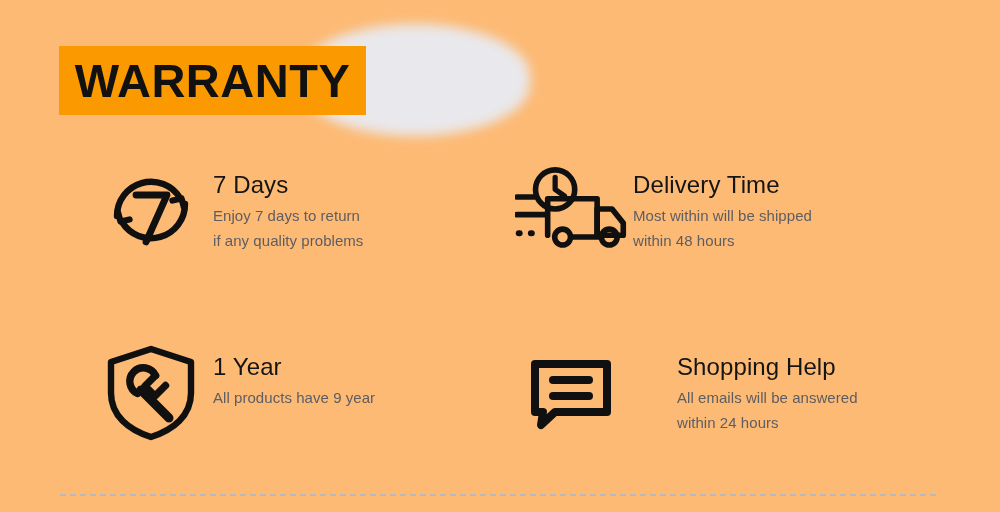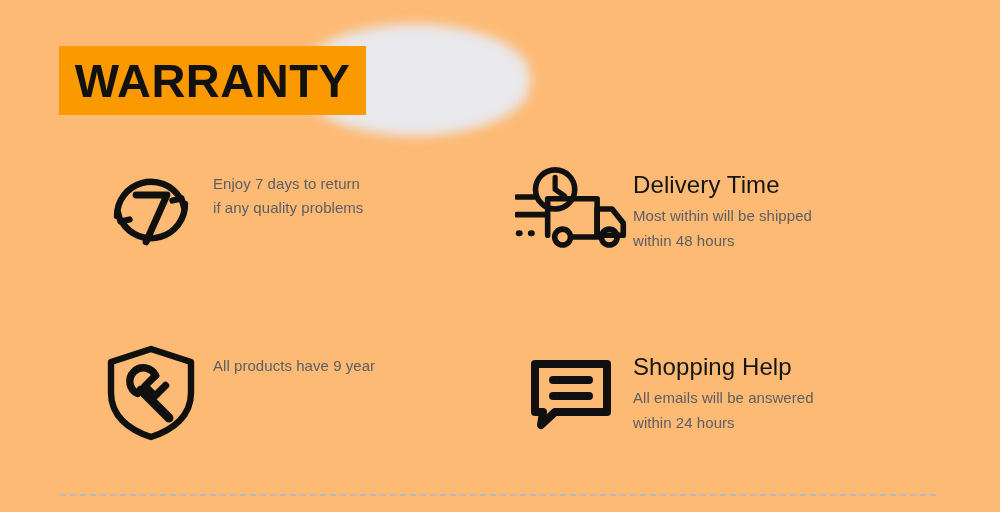--- a/index.html
+++ b/index.html
@@ -63,21 +63,21 @@
     height: 320px;
   }
   .cell {
     position: absolute;
     display: flex;
     align-items: flex-start;
   }
   .cell-0 { left: 95px;  top: 10px; }
   .cell-1 { left: 515px; top: 10px; }
   .cell-2 { left: 95px;  top: 192px; }
-  .cell-3 { left: 515px; top: 192px; }
+  .cell-3 { left: 515px; top: 192px; gap: 44px; }
 
   .icon-wrap {
     width: 112px;
     height: 100px;
     flex: 0 0 112px;
     display: flex;
     align-items: center;
     justify-content: center;
   }
   .icon-wrap svg { display: block; }
@@ -133,20 +133,21 @@
           <path d="M16 54 A34 34 0 0 1 79 36"></path>
           <path d="M71.5 38.5 L80.5 36.5 L83 45.5" fill="none"></path>
 
           <path d="M84 42 A34 34 0 0 1 21 60"></path>
           <path d="M28.5 57.5 L19.5 59.5 L17 50.5" fill="none"></path>
 
           <path d="M35 33 L66 33 L45 80" stroke-width="6.8"></path>
         </svg>
       </div>
       <div class="text-wrap">
+        <div class="f-title">7 Days</div>
         <div class="f-line">Enjoy 7 days to return</div>
         <div class="f-line">if any quality problems</div>
       </div>
     </div>
 
     <div class="cell cell-1">
       <div class="icon-wrap">
         <svg width="120" height="96" viewBox="0 0 120 96" fill="none" stroke="#101010" stroke-width="6" stroke-linecap="round" stroke-linejoin="round">
 
           <path d="M2 34 L20 34"></path>
@@ -179,20 +180,21 @@
         <svg width="96" height="100" viewBox="0 0 96 100" fill="none" stroke="#101010" stroke-width="6.4" stroke-linecap="round" stroke-linejoin="round">
 
           <path d="M48 7 L88 20 L88 51 C88 74 70 88 48 95 C26 88 8 74 8 51 L8 20 Z"></path>
 
           <path d="M52.5 33.5 A13.5 13.5 0 1 0 34.5 51.5 L34.5 51.5" stroke-width="7.4"></path>
           <path d="M52.5 33.5 L42 44 L52 54 L62.5 43.5" stroke-width="7.4"></path>
           <path d="M38 48 L66 76" stroke-width="9"></path>
         </svg>
       </div>
       <div class="text-wrap">
+        <div class="f-title">1 Year</div>
         <div class="f-line">All products have 9 year</div>
       </div>
     </div>
 
     <div class="cell cell-3">
       <div class="icon-wrap">
         <svg width="100" height="92" viewBox="0 0 100 92" fill="none" stroke="#101010" stroke-width="8" stroke-linecap="round" stroke-linejoin="round">
 
           <path d="M14 18 L86 18 L86 66 L34 66 L20 79 L22 66 L14 66 Z"></path>
 

